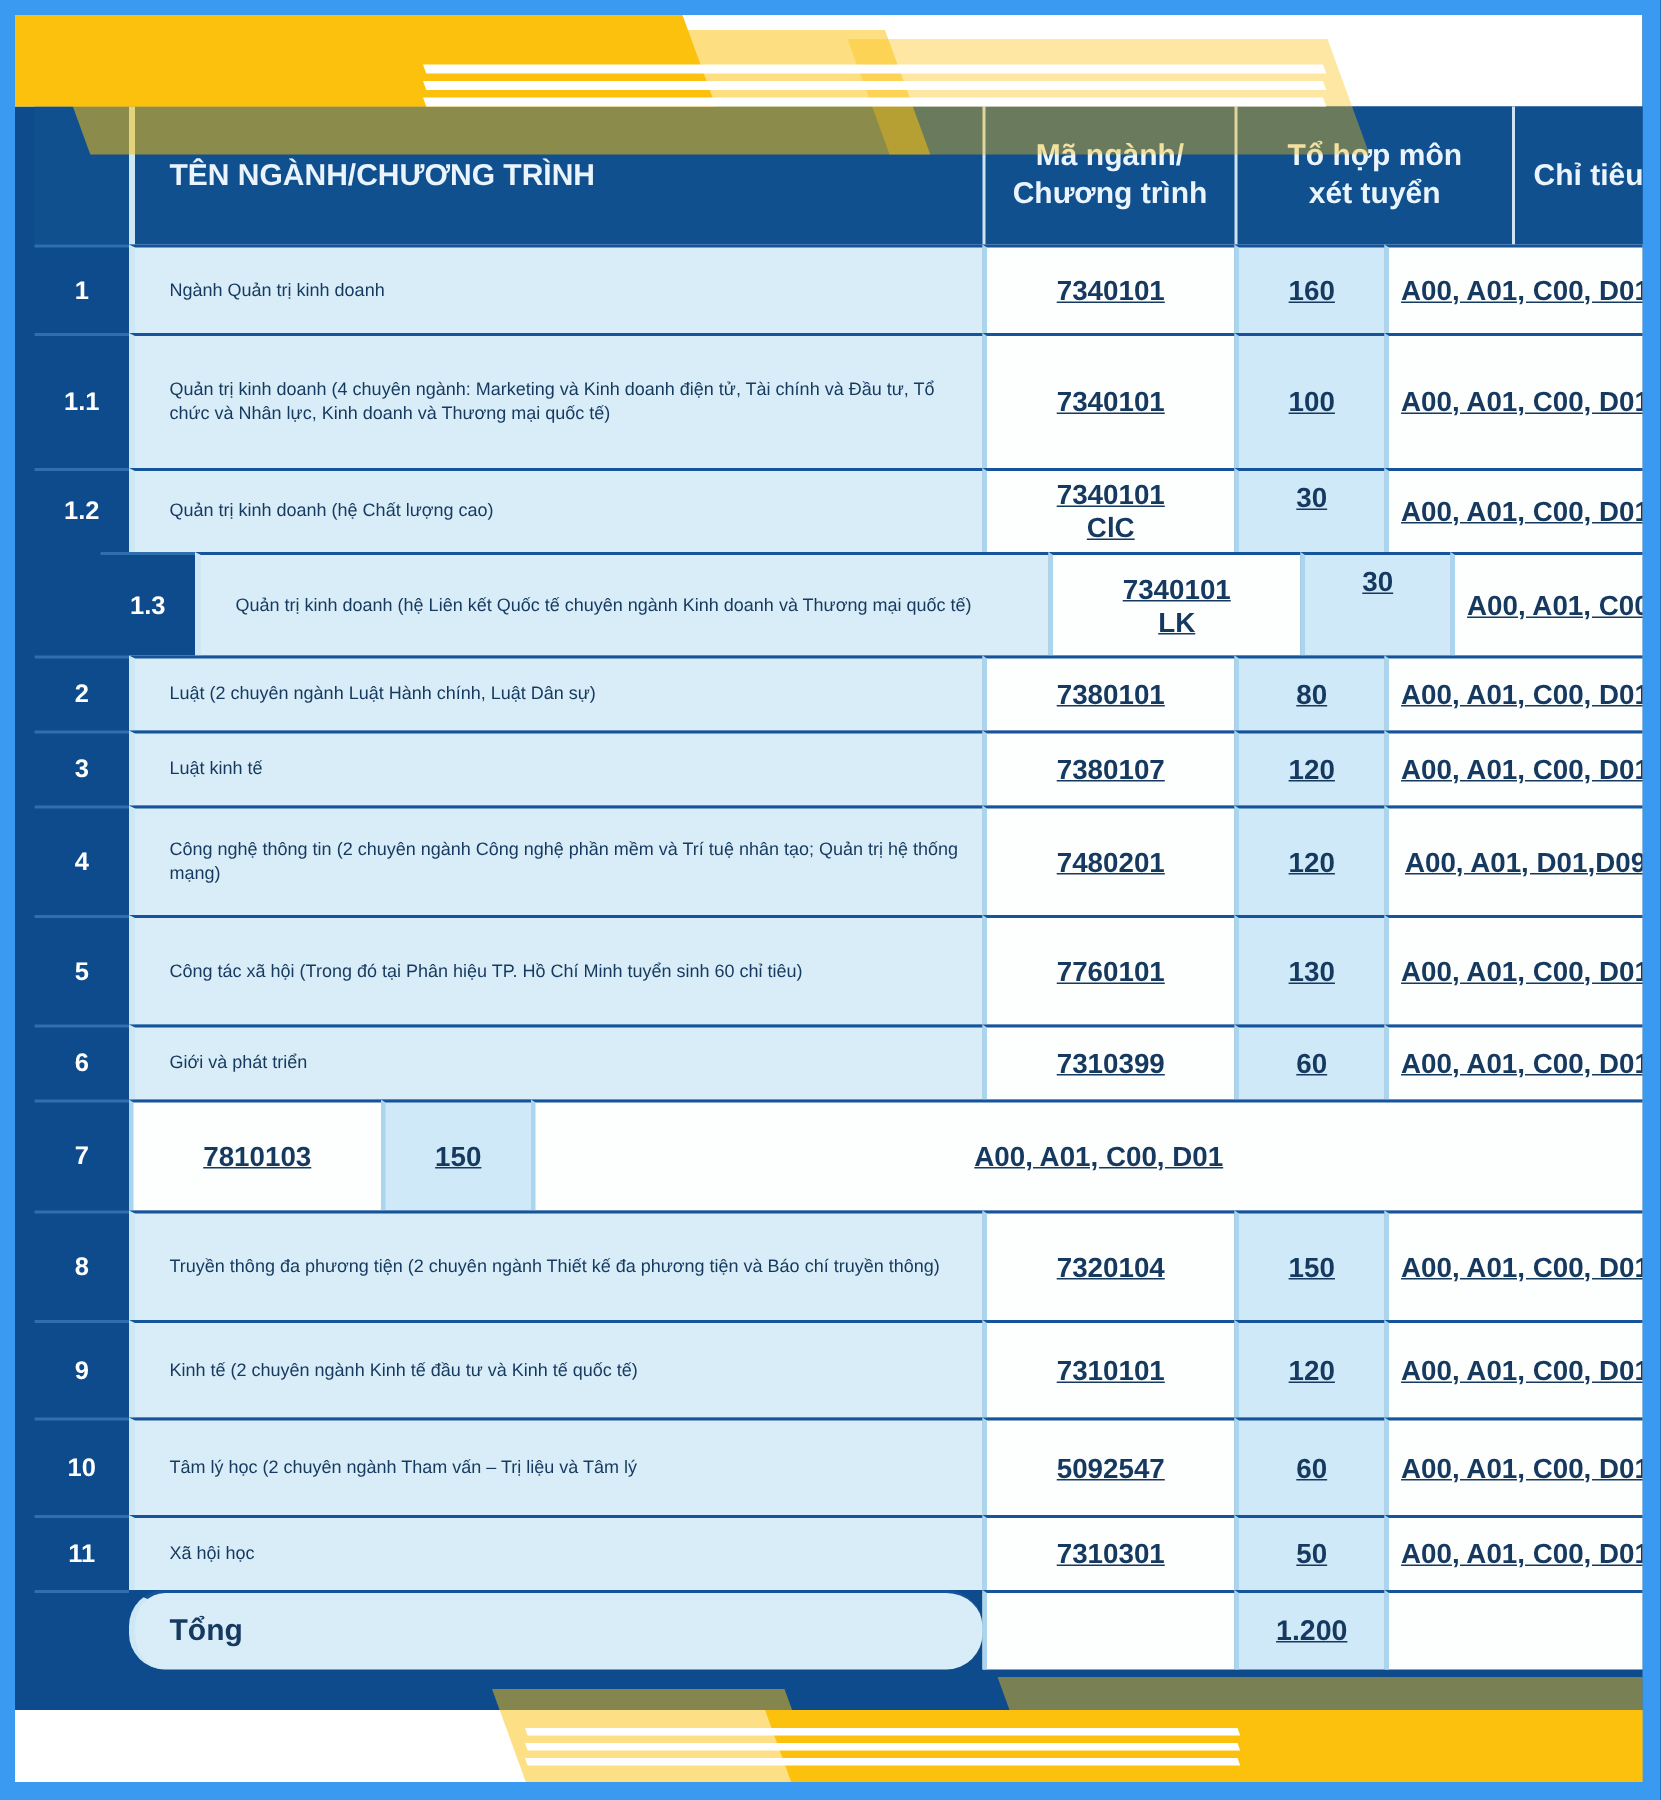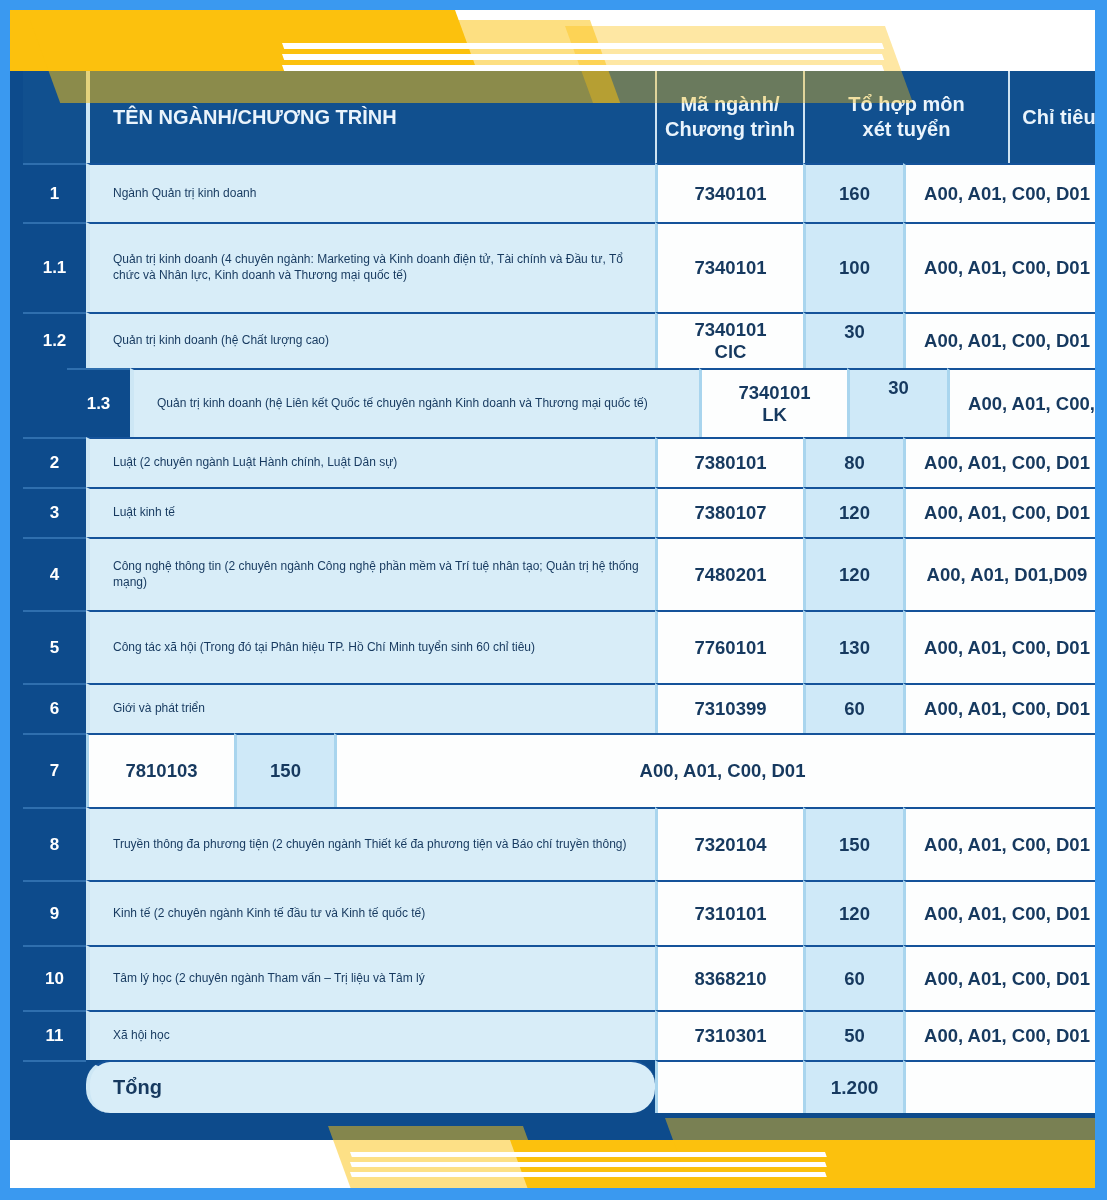--- a/index.html
+++ b/index.html
@@ -48,40 +48,40 @@
   .s-b3{left:340px;bottom:11px;width:475px;height:5px;}
   
   .table{position:absolute;left:13px;top:61px;width:100%;z-index:2;}
   .row{display:flex;width:100%;box-sizing:border-box;}
   .cell{
     box-sizing:border-box;display:flex;align-items:center;overflow:hidden;
   }
   .c-num  {width:63px;justify-content:center;background:var(--navy);}
   .c-name {width:569px;justify-content:flex-start;background:var(--cell-light);
            border-left:4px solid var(--gap-line);padding:6px 12px 6px 23px;}
-  .c-code {width:148px;justify-content:center;background:var(--cell-white);
+  .c-code {width:168px;justify-content:center;background:var(--cell-white);
            border-left:3px solid var(--col-line);text-align:center;white-space:pre-line;}
   .c-quota{width:100px;justify-content:center;background:var(--quota-light);
            border-left:3px solid var(--col-line);}
   .c-combo{flex:1;justify-content:center;background:var(--cell-white);
            border-left:3px solid var(--col-line);padding:0 4px;}
   
   .hrow{height:92px;}
   .hrow .cell{background:var(--header-navy);color:var(--text-light);
               font-weight:bold;font-size:20px;line-height:1.25;white-space:pre-line;}
   .hrow .c-num{background:var(--header-navy);}
   .hrow .c-name{justify-content:flex-start;border-left:4px solid var(--gap-line);}
   .hrow .c-code,.hrow .c-quota,.hrow .c-combo{border-left:2px solid #cfe3f2;text-align:center;}
   
   .brow .cell{border-top:2px solid var(--row-line);}
   .brow .c-num{border-top:2px solid var(--num-line);color:#ffffff;
                font-weight:bold;font-size:17px;}
   .brow .c-name{color:var(--text-dark);font-size:12px;line-height:1.33;}
   .brow .c-code,.brow .c-quota,.brow .c-combo{
-               color:var(--text-dark);font-weight:bold;font-size:18.5px;}
+               color:var(--text-dark);font-weight:bold;font-size:18.5px;text-decoration:underline;}
   .quota-top{align-items:flex-start !important;padding-top:7px;}
   .total-row .c-name{font-weight:bold;font-size:20px;border-radius:24px;}
   .total-row .c-quota{font-size:19px;}
 </style>
 </head>
 <body>
 
 <div class="panel">
 
   <div class="deco-top-bg"></div>
@@ -204,21 +204,21 @@
     <div class="cell c-num">9</div>
     <div class="cell c-name">Kinh tế (2 chuyên ngành Kinh tế đầu tư và Kinh tế quốc tế)</div>
     <div class="cell c-code">7310101</div>
     <div class="cell c-quota">120</div>
     <div class="cell c-combo">A00, A01, C00, D01</div>
   </div>
 
   <div class="row brow" style="height: 65px;">
     <div class="cell c-num">10</div>
     <div class="cell c-name">Tâm lý học (2 chuyên ngành Tham vấn – Trị liệu và Tâm lý</div>
-    <div class="cell c-code">8368210</div>
+    <div class="cell c-code">5092547</div>
     <div class="cell c-quota">60</div>
     <div class="cell c-combo">A00, A01, C00, D01</div>
   </div>
 
   <div class="row brow" style="height: 50px;">
     <div class="cell c-num">11</div>
     <div class="cell c-name">Xã hội học</div>
     <div class="cell c-code">7310301</div>
     <div class="cell c-quota">50</div>
     <div class="cell c-combo">A00, A01, C00, D01</div>

